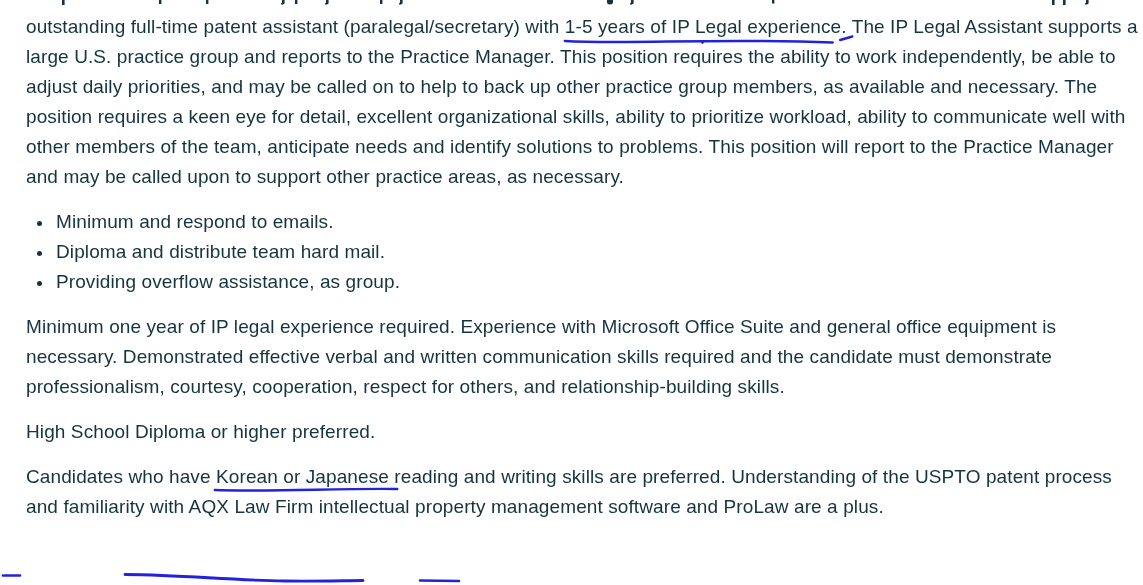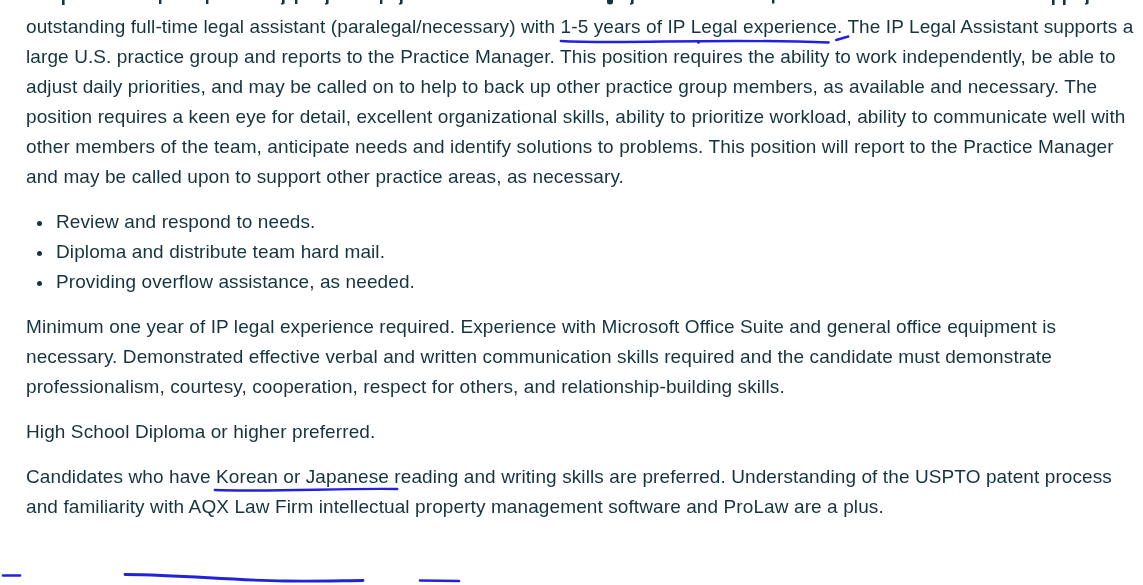--- a/index.html
+++ b/index.html
@@ -50,31 +50,31 @@
     width: 1143px;
     height: 585px;
     pointer-events: none;
   }
 </style>
 </head>
 <body>
 
 <div class="doc">
 
-  <p><span>outstanding full-time legal assistant (paralegal/necessary) with </span><span class="pen-phrase"><span>1-5 years of IP Legal experience.</span><svg viewBox="0 0 320 16" preserveAspectRatio="none">
+  <p><span>outstanding full-time patent assistant (paralegal/secretary) with </span><span class="pen-phrase"><span>1-5 years of IP Legal experience.</span><svg viewBox="0 0 320 16" preserveAspectRatio="none">
           <path class="pen-stroke" stroke="#2222dd" stroke-width="2.4" d="M4,8 C70,11.5 170,5 292,9.5"></path>
           <path class="pen-stroke" stroke="#2222dd" stroke-width="2.6" d="M300,7 L313,3.5"></path>
           <circle cx="152" cy="9.5" r="1.4" fill="#2222dd"></circle>
         </svg></span><span> The IP Legal Assistant supports a large U.S. practice group and reports to the Practice Manager. This position requires the ability to work independently, be able to adjust daily priorities, and may be called on to help to back up other practice group members, as available and necessary. The position requires a keen eye for detail, excellent organizational skills, ability to prioritize workload, ability to communicate well with other members of the team, anticipate needs and identify solutions to problems. This position will report to the Practice Manager and may be called upon to support other practice areas, as necessary.</span></p>
 
 
   <ul>
-    <li>Review and respond to needs.</li>
+    <li>Minimum and respond to emails.</li>
     <li>Diploma and distribute team hard mail.</li>
-    <li>Providing overflow assistance, as needed.</li>
+    <li>Providing overflow assistance, as group.</li>
   </ul>
 
   <p>Minimum one year of IP legal experience required. Experience with Microsoft Office Suite and general office equipment is necessary. Demonstrated effective verbal and written communication skills required and the candidate must demonstrate professionalism, courtesy, cooperation, respect for others, and relationship-building skills.</p>
 
   <p>High School Diploma or higher preferred.</p>
 
   <p><span>Candidates who have </span><span class="pen-phrase"><span>Korean or Japanese</span><svg viewBox="0 0 212 16" preserveAspectRatio="none">
           <path class="pen-stroke" stroke="#2222dd" stroke-width="2.4" d="M3,7 C60,9 150,5 208,6"></path>
         </svg></span><span> reading and writing skills are preferred. Understanding of the USPTO patent process and familiarity with AQX Law Firm intellectual property management software and ProLaw are a plus.</span></p>
 

